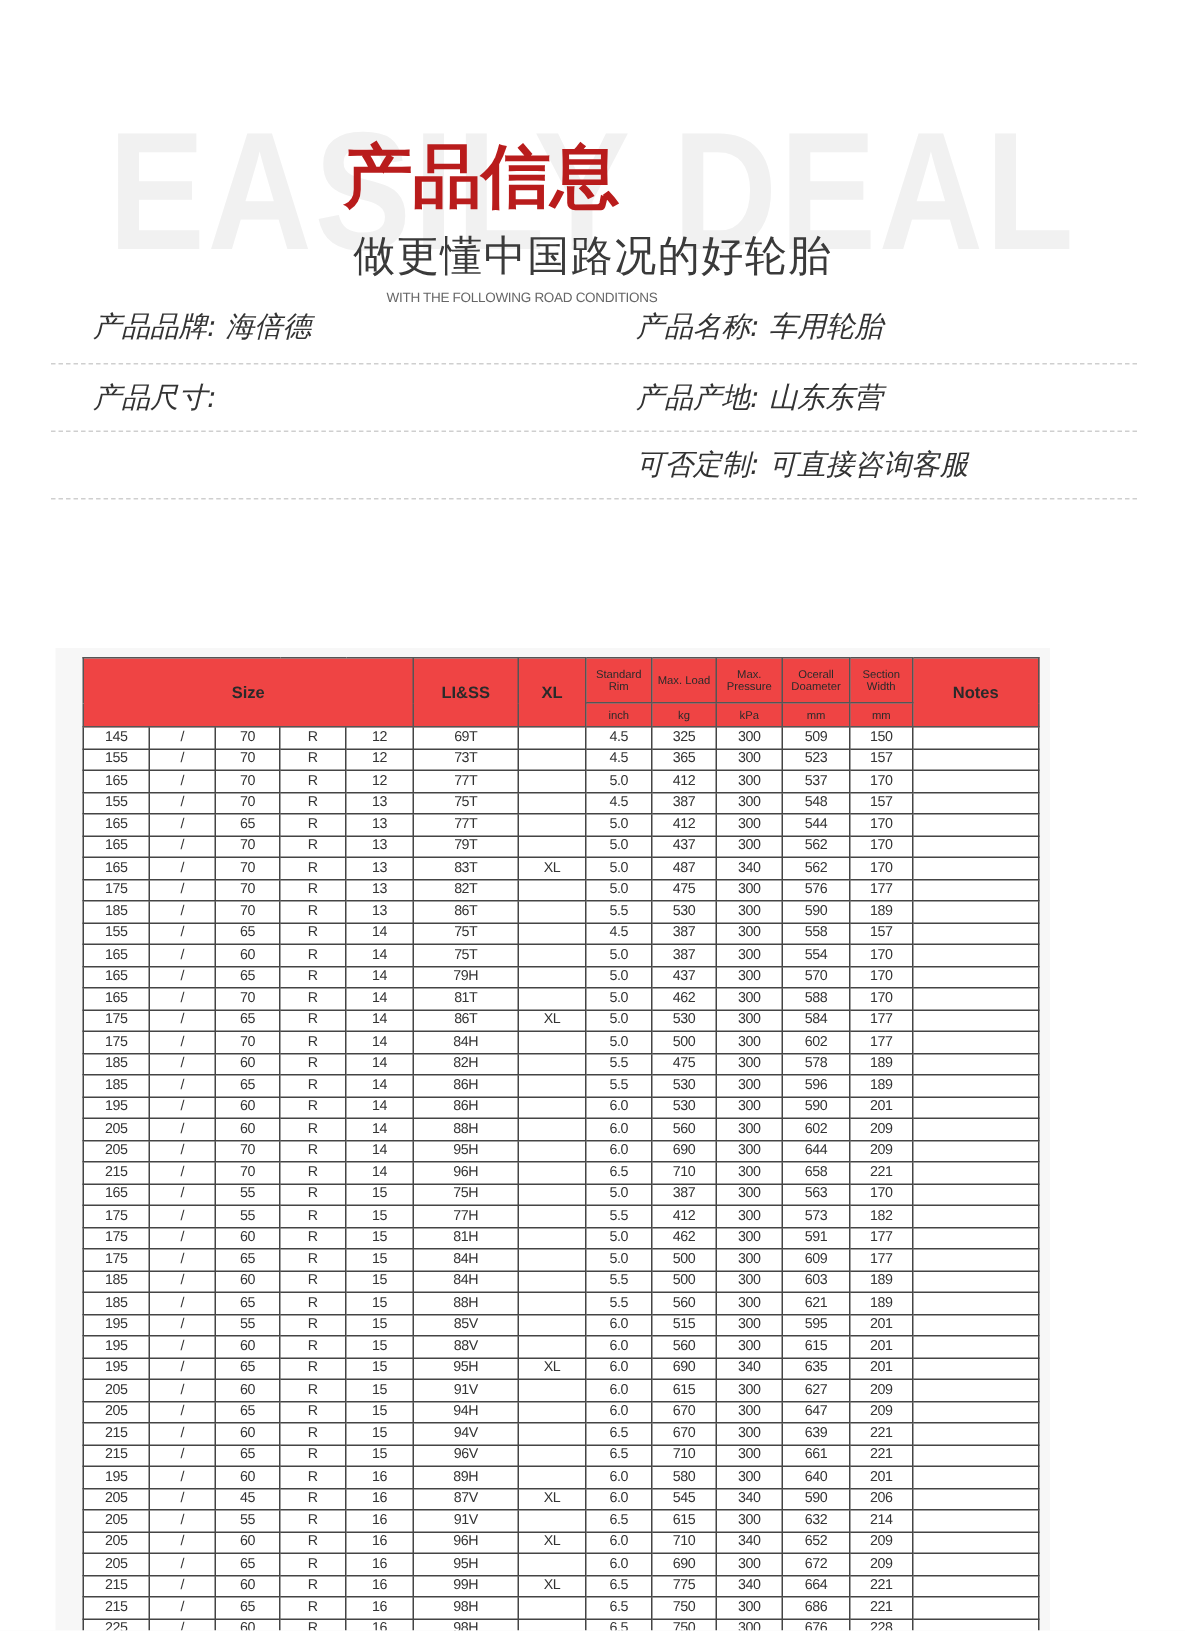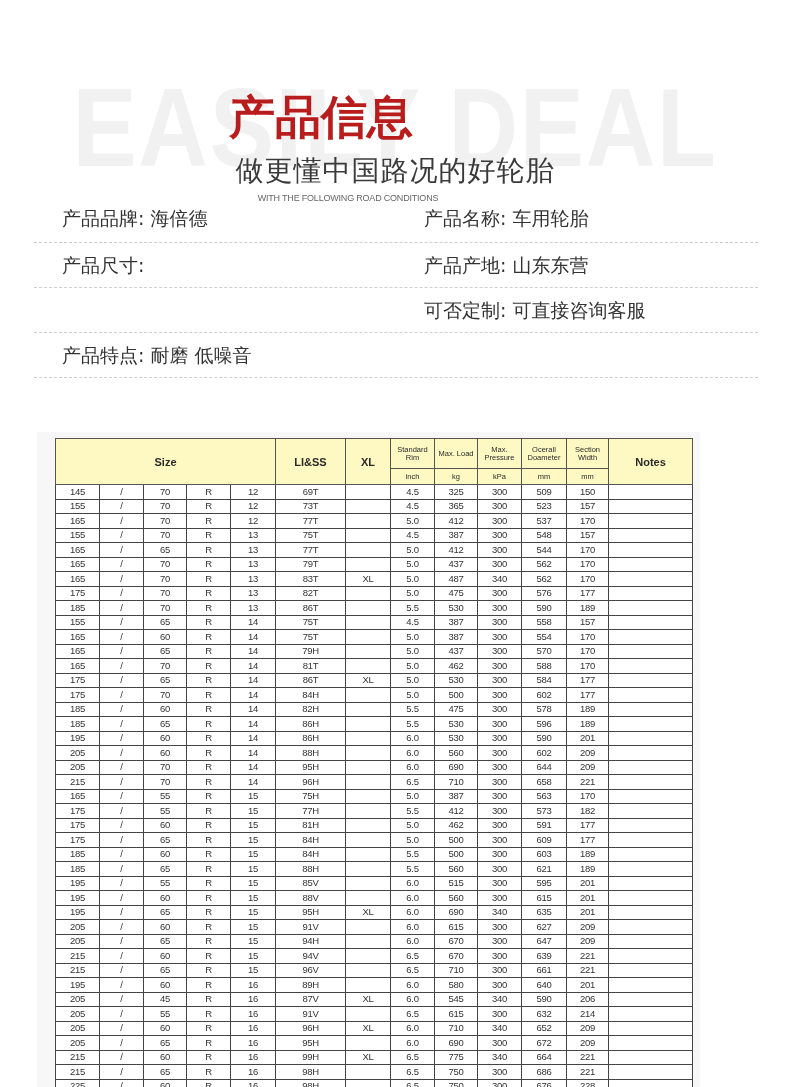--- a/index.html
+++ b/index.html
@@ -22,33 +22,33 @@
     font-size: 28px; font-weight: 300; color: #3a3a3a; line-height: 1; letter-spacing: 1px;
     font-family: "DejaVu Sans", sans-serif;
   }
   .tagline {
     position: absolute; left: 0; top: 158px; width: 696px; text-align: center;
     font-family: "Liberation Sans", sans-serif; font-size: 9px; color: #666; line-height: 1;
     letter-spacing: -0.2px;
   }
 
   .info { position: absolute; left: 34px; top: 198px; width: 724px; }
-  .info-row { height: 45px; border-bottom: 1px dashed #cfcfcf; position: relative; }
+  .info-row { height: 45px; border-bottom: 1px dashed #cfcfcf; position: relative; font-style: italic; }
   .info-cell { position: absolute; top: 10px; font-size: 19px; color: #333; line-height: 24px; white-space: nowrap; }
   .info-cell.left { left: 28px; }
   .info-cell.right { left: 390px; }
   .info-row:nth-child(1) .info-cell { top: 8px; }
 
   .table-wrap { position: absolute; left: 37px; top: 432px; width: 663px; height: 655px; background: #f7f7f7; overflow: hidden; }
   table.spec {
     position: absolute; left: 18px; top: 6px;
     border-collapse: collapse; table-layout: fixed;
     font-family: "Liberation Sans", sans-serif; color: #333;
   }
-  table.spec th { background: #fef9c3; color: #2a2a2a; border: 1px solid #555; font-weight: 700; text-align: center; vertical-align: middle; }
+  table.spec th { background: #ef4444; color: #2a2a2a; border: 1px solid #555; font-weight: 700; text-align: center; vertical-align: middle; }
   table.spec th.big { font-size: 11px; }
   table.spec th.small { font-size: 7.5px; line-height: 8px; font-weight: 400; padding: 1px 0; }
   table.spec th.unit { font-size: 7.5px; font-weight: 400; height: 16px; }
   table.spec td {
     background: #fff; border: 1px solid #444; height: 14.5px;
     font-size: 9.5px; text-align: center; line-height: 12px; padding: 0;
     font-family: "Liberation Sans", sans-serif; letter-spacing: -0.3px;
   }
   table.spec thead tr.h1 th { height: 30px; }
 </style>
@@ -66,23 +66,20 @@
   <div class="info-row">
     <span class="info-cell left">产品品牌: 海倍德</span>
     <span class="info-cell right">产品名称: 车用轮胎</span>
   </div>
   <div class="info-row">
     <span class="info-cell left">产品尺寸:</span>
     <span class="info-cell right">产品产地: 山东东营</span>
   </div>
   <div class="info-row">
     <span class="info-cell right">可否定制: 可直接咨询客服</span>
-  </div>
-  <div class="info-row">
-    <span class="info-cell left">产品特点: 耐磨 低噪音</span>
   </div>
 </div>
 
 <div class="table-wrap">
   <table class="spec">
     <colgroup>
       <col style="width:44px">
         <col style="width:44px">
         <col style="width:43px">
         <col style="width:44px">

